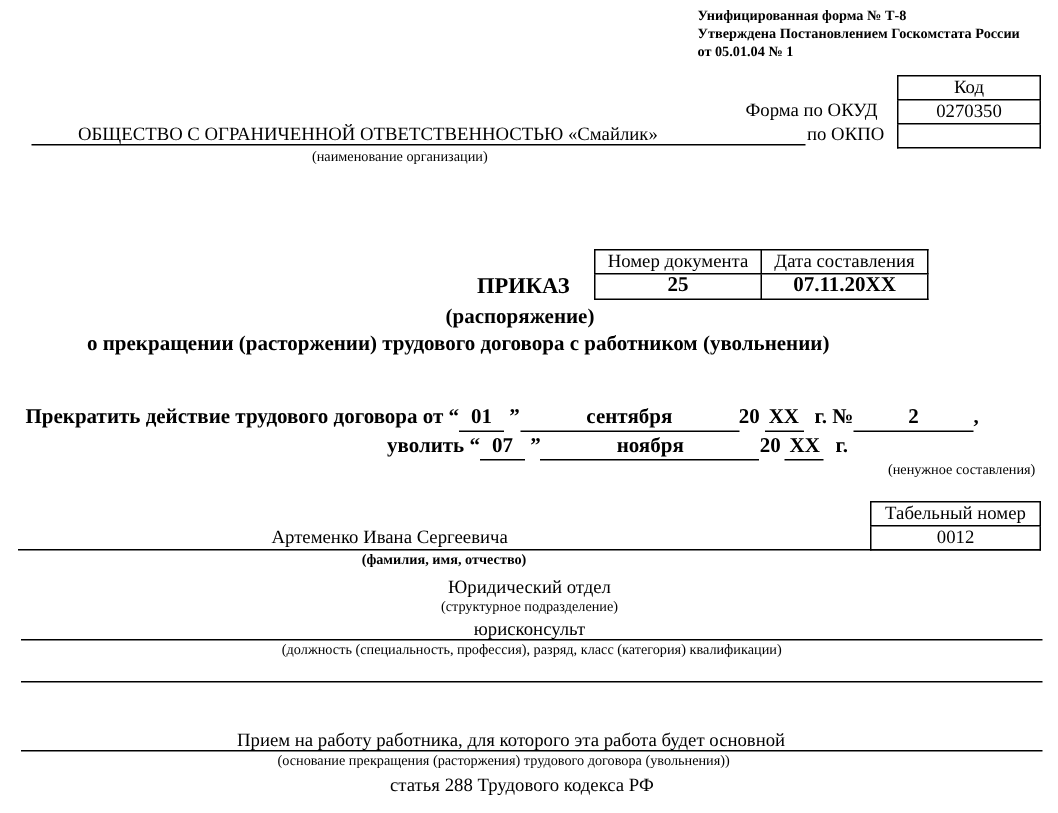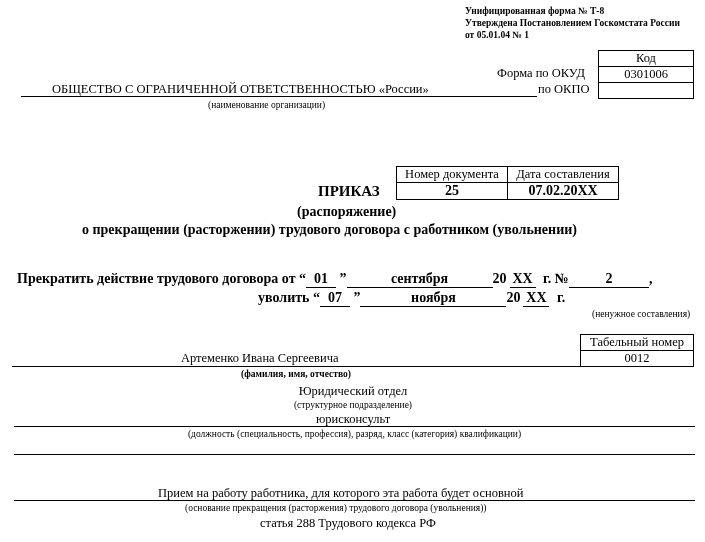--- a/index.html
+++ b/index.html
@@ -23,50 +23,50 @@
   <div>Утверждена Постановлением Госкомстата России</div>
   <div>от 05.01.04 № 1</div>
 </div>
 
 <table class="box" style="left:598px; top:50px; width:96px;">
   <tbody>
       <tr>
         <td>Код</td>
       </tr>
   <tr>
-        <td>0301006</td>
+        <td>0270350</td>
       </tr>
   <tr>
         <td style="height:15px;"></td>
       </tr>
 </tbody>
   </table>
 <div class="abs norm" style="left:497px; top:66px;text-align:center;">Форма по ОКУД</div>
 <div class="abs norm" style="left:538px; top:82px;">по ОКПО</div>
 
 <div class="hline" style="left:21px; top:96px; width:516px;"></div>
-<div class="abs norm" style="left:52px; top:82px;">ОБЩЕСТВО С ОГРАНИЧЕННОЙ ОТВЕТСТВЕННОСТЬЮ «России»</div>
+<div class="abs norm" style="left:52px; top:82px;">ОБЩЕСТВО С ОГРАНИЧЕННОЙ ОТВЕТСТВЕННОСТЬЮ «Смайлик»</div>
 <div class="abs tiny" style="left:208px; top:100px;">(наименование организации)</div>
 
 <table class="box" style="left:396px; top:166px;">
   <tbody>
       <tr>
     <td style="width:110px;">Номер документа</td>
     <td style="width:110px;">Дата составления</td>
   </tr>
   <tr>
     <td class="bold" style="font-size:14px; line-height:16px;">25</td>
-    <td class="bold" style="font-size:14px; line-height:16px;">07.02.20XX</td>
+    <td class="bold" style="font-size:14px; line-height:16px;">07.11.20XX</td>
   </tr>
 </tbody>
   </table>
 
 <div class="abs bold" style="left:318px; top:183px; font-size:15px;">ПРИКАЗ</div>
 <div class="abs bold" style="left:297px; top:204px; font-size:14px;">(распоряжение)</div>
-<div class="abs bold" style="left:82px; top:222px; font-size:14px;">о прекращении (расторжении) трудового договора с работником (увольнении)</div>
+<div class="abs bold" style="left:58px; top:222px; font-size:14px;">о прекращении (расторжении) трудового договора с работником (увольнении)</div>
 
 <div class="abs bold" style="left:17px; top:271px; font-size:14px;">
   <span>Прекратить действие трудового договора от</span>
   <span>“</span><span class="u" style="width:30px;">01</span>
   <span>”</span><span class="u" style="width:146px;">сентября</span><span>20</span><span class="u" style="width:26px; margin-left:3px;">XX</span>
   <span style="margin-left:4px;">г. №</span><span class="u" style="width:80px;">2</span><span>,</span>
 </div>
 
 <div class="abs bold" style="left:258px; top:290px; font-size:14px;">
   <span>уволить</span>

